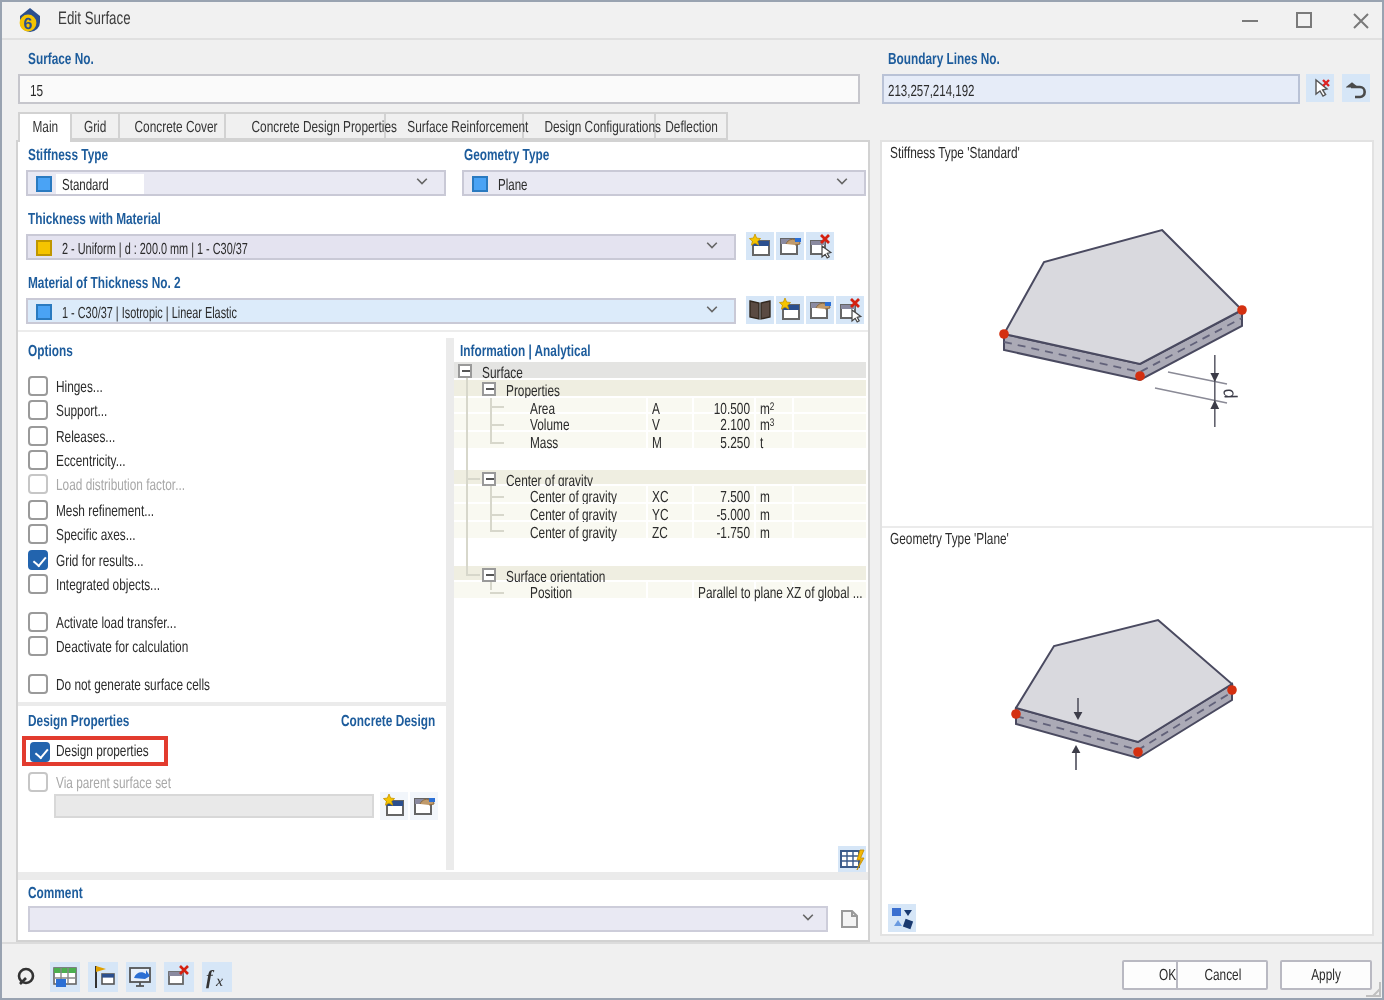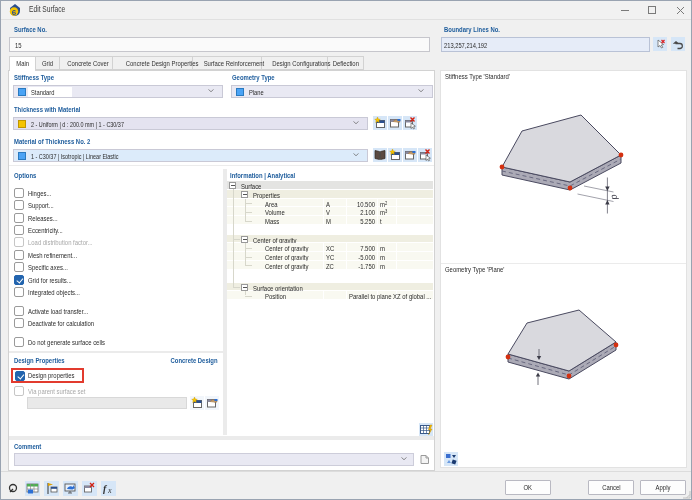--- a/index.html
+++ b/index.html
@@ -344,21 +344,21 @@
     <circle cx="68" cy="93" r="2.4" fill="#d43010"></circle>
     <circle cx="176" cy="81" r="2.4" fill="#d43010"></circle>
     <circle cx="129" cy="112" r="2.4" fill="#d43010"></circle>
     <path d="M99 85 L99 92.5 M98 112 L98 121" stroke="#62626e" stroke-width="0.9" fill="none"></path>
     <path d="M96.8 92 L101.2 92 L99 96 Z" fill="#3c3c48"></path>
     <path d="M95.8 112.5 L100.2 112.5 L98 108.5 Z" fill="#3c3c48"></path>
   </svg>
 
 <div class="abs" style="left:0;top:470px;width:692px;height:30px;background:#f0f0f0;border-top:1px solid #dcdcdc;"></div>
 <div id="toolbar"></div>
-<div class="bbtn" style="left:504px;top:479px;"><span>OK</span></div>
+<div class="bbtn" style="left:560px;top:479px;"><span>OK</span></div>
 <div class="bbtn" style="left:587px;top:479px;"><span>Cancel</span></div>
 <div class="bbtn" style="left:639px;top:479px;"><span>Apply</span></div>
 <svg class="abs" style="left:681px;top:489px;" width="9" height="9" viewBox="0 0 9 9">
   <path d="M8 1 L8 8 L1 8 M8 4.5 L4.5 8" stroke="#c0c0c0" stroke-width="1" fill="none"></path>
 </svg>
 
 <div>
     <div class="abs" style="left:4.5px;top:479.5px;width:15px;height:15px;" id="tb0"><svg width="15" height="15" viewBox="0 0 15 15">
         <circle cx="7" cy="7" r="3.5" fill="none" stroke="#333" stroke-width="1.3"></circle>
         <path d="M4 11 L7 8" stroke="#333" stroke-width="1.3"></path>

